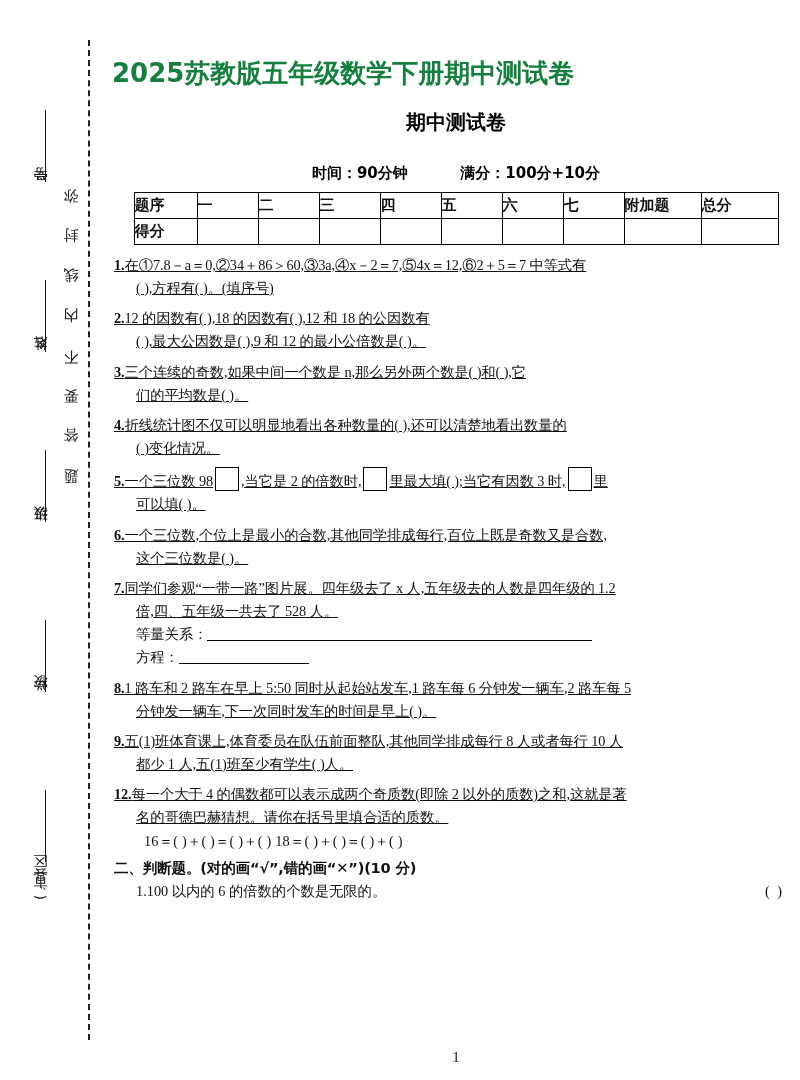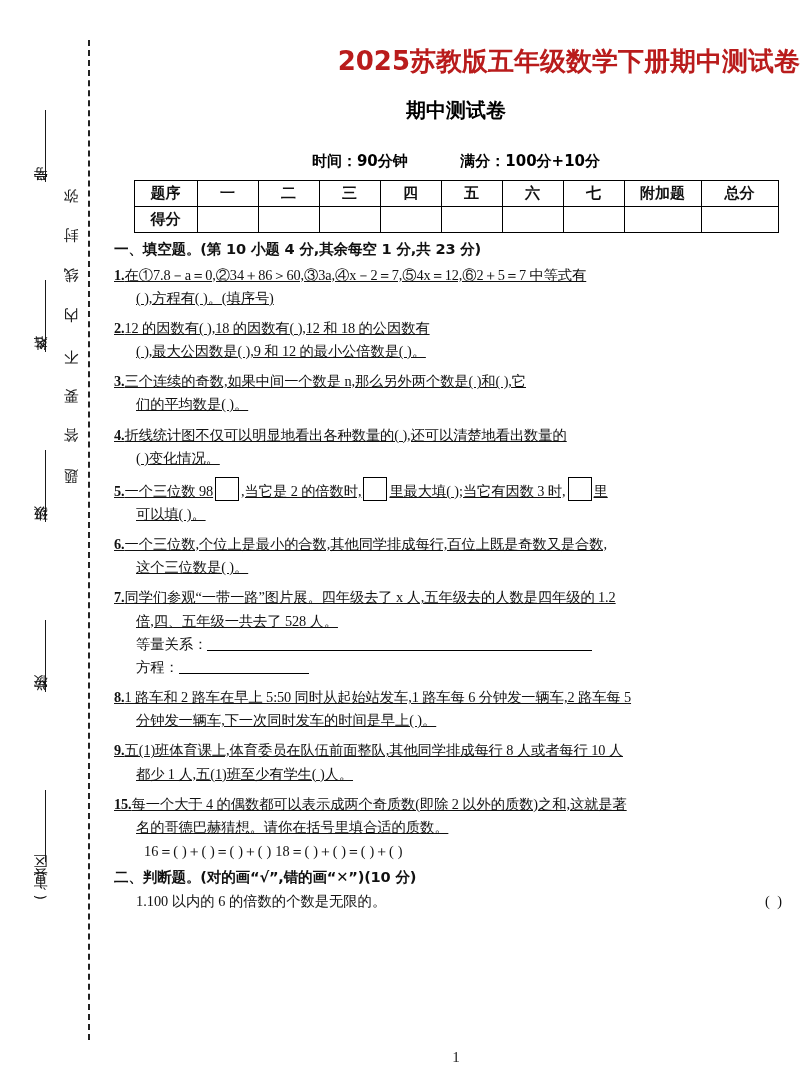--- a/index.html
+++ b/index.html
@@ -79,24 +79,24 @@
   
   #sheet {
     position: absolute;
     left: 112px; top: 0;
     width: 688px; height: 1080px;
   }
   #doc-title {
     font-family: "DejaVu Sans", sans-serif;
     font-weight: bold;
     font-size: 26px;
-    text-align: right;
-    margin-top: 44px;
+    text-align: left;
+    margin-top: 56px;
     letter-spacing: 0px;
-    color: #b91c1c;
+    color: #15803d;
   }
   #doc-subtitle {
     font-family: "DejaVu Sans", sans-serif;
     font-weight: bold;
     font-size: 20px;
     text-align: center;
     margin-top: 18px;
     color: #000;
   }
   #meta-row {
@@ -112,21 +112,20 @@
   
   #score-table {
     margin: 9px auto 0 auto;
     border-collapse: collapse;
     width: 637px;
     table-layout: fixed;
   }
   #score-table td {
     border: 1.6px solid #000;
     height: 25px;
-    text-align: center;
     vertical-align: middle;
     font-family: "DejaVu Sans", sans-serif;
     font-size: 15px;
     font-weight: 600;
     padding: 0;
   }
   #score-table td.lbl { width: 62px; }
   #score-table td.c { width: 60px; }
   #score-table td.wide { width: 76px; }
 
@@ -291,21 +290,20 @@
       <td class="c"></td>
       <td class="c"></td>
       <td class="wide"></td>
       <td class="wide"></td>
     </tr>
   </tbody>
     </table>
 
   <div id="body">
 
-    <div class="sec-head">一、填空题。(第 10 小题 4 分,其余每空 1 分,共 23 分)</div>
 
     <div class="q">
       <span class="num">1.</span><span>在①7.8－a＝0,②34＋86＞60,③3a,④x－2＝7,⑤4x＝12,⑥2＋5＝7 中等式有</span>
       <span class="cont">(                ),方程有(              )。(填序号)</span>
     </div>
 
     <div class="q">
       <span class="num">2.</span><span>12 的因数有(                      ),18 的因数有(                       ),12 和 18 的公因数有</span>
       <span class="cont">(              ),最大公因数是(        ),9 和 12 的最小公倍数是(        )。</span>
     </div>
@@ -345,21 +343,21 @@
       <span class="num">8.</span><span>1 路车和 2 路车在早上 5:50 同时从起始站发车,1 路车每 6 分钟发一辆车,2 路车每 5</span>
       <span class="cont">分钟发一辆车,下一次同时发车的时间是早上(            )。</span>
     </div>
 
     <div class="q">
       <span class="num">9.</span><span>五(1)班体育课上,体育委员在队伍前面整队,其他同学排成每行 8 人或者每行 10 人</span>
       <span class="cont">都少 1 人,五(1)班至少有学生(        )人。</span>
     </div>
 
     <div class="q">
-      <span class="num">15.</span><span>每一个大于 4 的偶数都可以表示成两个奇质数(即除 2 以外的质数)之和,这就是著</span>
+      <span class="num">12.</span><span>每一个大于 4 的偶数都可以表示成两个奇质数(即除 2 以外的质数)之和,这就是著</span>
       <span class="cont">名的哥德巴赫猜想。请你在括号里填合适的质数。</span>
     </div>
     <div class="eqline">16＝(      )＋(       )＝(      )＋(       )     18＝(      )＋(       )＝(      )＋(       )</div>
 
     <div class="sec-head">二、判断题。(对的画“√”,错的画“✕”)(10 分)</div>
 
     <div class="tf-row">
       <span><span class="num">1.</span><span>100 以内的 6 的倍数的个数是无限的。</span></span>
       <span class="paren">(        )</span>
     </div>

